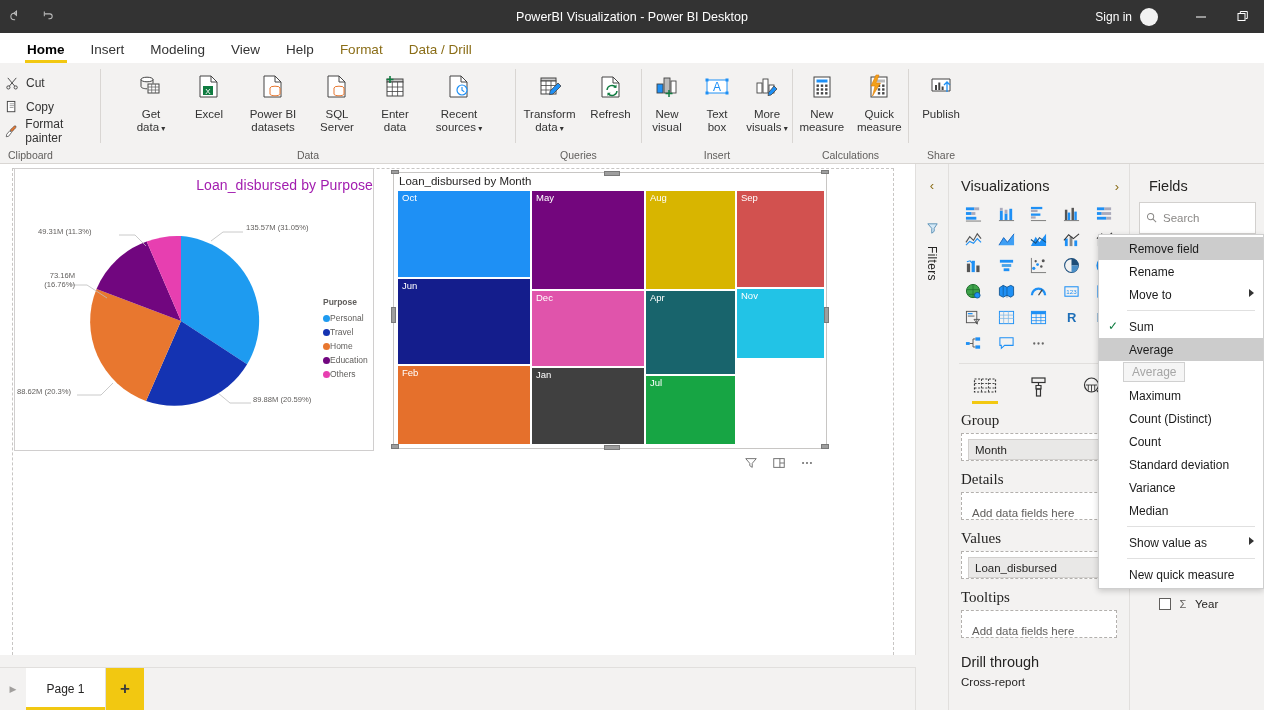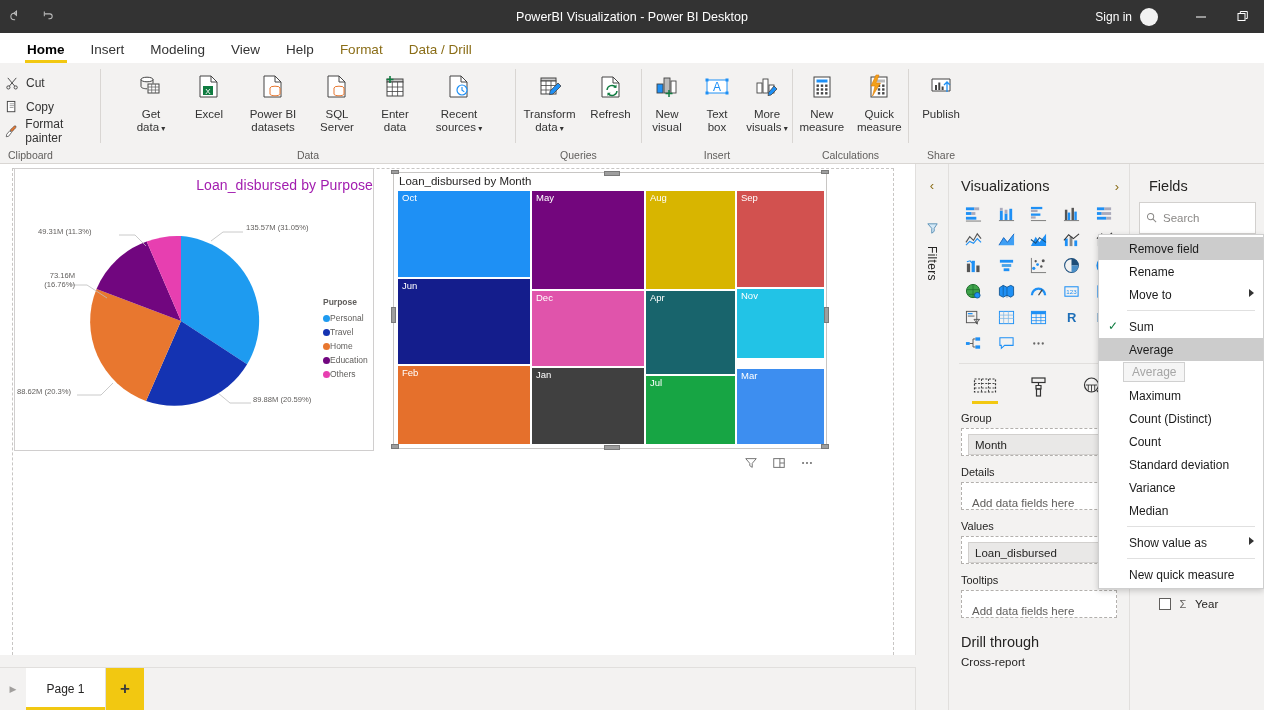--- a/index.html
+++ b/index.html
@@ -181,21 +181,21 @@
   .prop-icons {
     display: flex; align-items: center; justify-content: flex-start;
     gap: 26px; padding: 10px 0 0 22px;
   }
   .prop-ico { position: relative; width: 28px; height: 26px;
     display:flex; align-items:center; justify-content:center; }
   .prop-ico.active::after {
     content:""; position:absolute; left:1px; right:1px; bottom:-4px; height:3px; background:#f2c811;
   }
   .field-sec { padding: 12px 12px 0 12px; }
-  .field-label { font-size: 11px; color: #252423; margin-bottom: 4px; }
+  .field-label { font-size: 15px; color: #252423; margin-bottom: 4px; font-family: Liberation Serif, serif; }
   .field-well {
     border: 1px dashed #b3b0ad; background: #ffffff; height: 28px;
     display: flex; align-items: flex-end; padding: 0 6px; margin-bottom: 2px;
   }
   .field-chip {
     background: #e9e8e7; border: 1px solid #d2d0ce; height: 21px; width: 100%;
     display: flex; align-items: center; padding: 0 6px; font-size: 11.5px; color: #252423;
   }
   .field-placeholder { font-size: 11.5px; color: #605e5c; padding-left: 4px; }
   .drill-title { font-size: 14.5px; color: #252423; padding: 14px 12px 4px 12px; }
@@ -674,23 +674,20 @@
       <div class="tm-tile" style="left:248px; top:185px; width:91px; height:70px; background:#17a544;">
           <span>Jul</span>
         </div>
 
       <div class="tm-tile" style="left:339px; top:0;   width:89px; height:98px;  background:#d2514f;">
           <span>Sep</span>
         </div>
       <div class="tm-tile" style="left:339px; top:98px;  width:89px; height:71px; background:#22c3e6;">
           <span>Nov</span>
         </div>
-      <div class="tm-tile" style="left:339px; top:178px; width:89px; height:77px; background:#3d8ef0;">
-          <span>Mar</span>
-        </div>
     </div>
   </div>
 
   <div class="sel-h" style="left:391px; top:170px; width:8px; height:4px;"></div>
   <div class="sel-h" style="left:821px; top:170px; width:8px; height:4px;"></div>
   <div class="sel-h" style="left:604px; top:171px; width:16px; height:5px;"></div>
   <div class="sel-h" style="left:391px; top:307px; width:5px; height:16px;"></div>
   <div class="sel-h" style="left:824px; top:307px; width:5px; height:16px;"></div>
   <div class="sel-h" style="left:391px; top:444px; width:8px; height:5px;"></div>
   <div class="sel-h" style="left:821px; top:444px; width:8px; height:5px;"></div>

